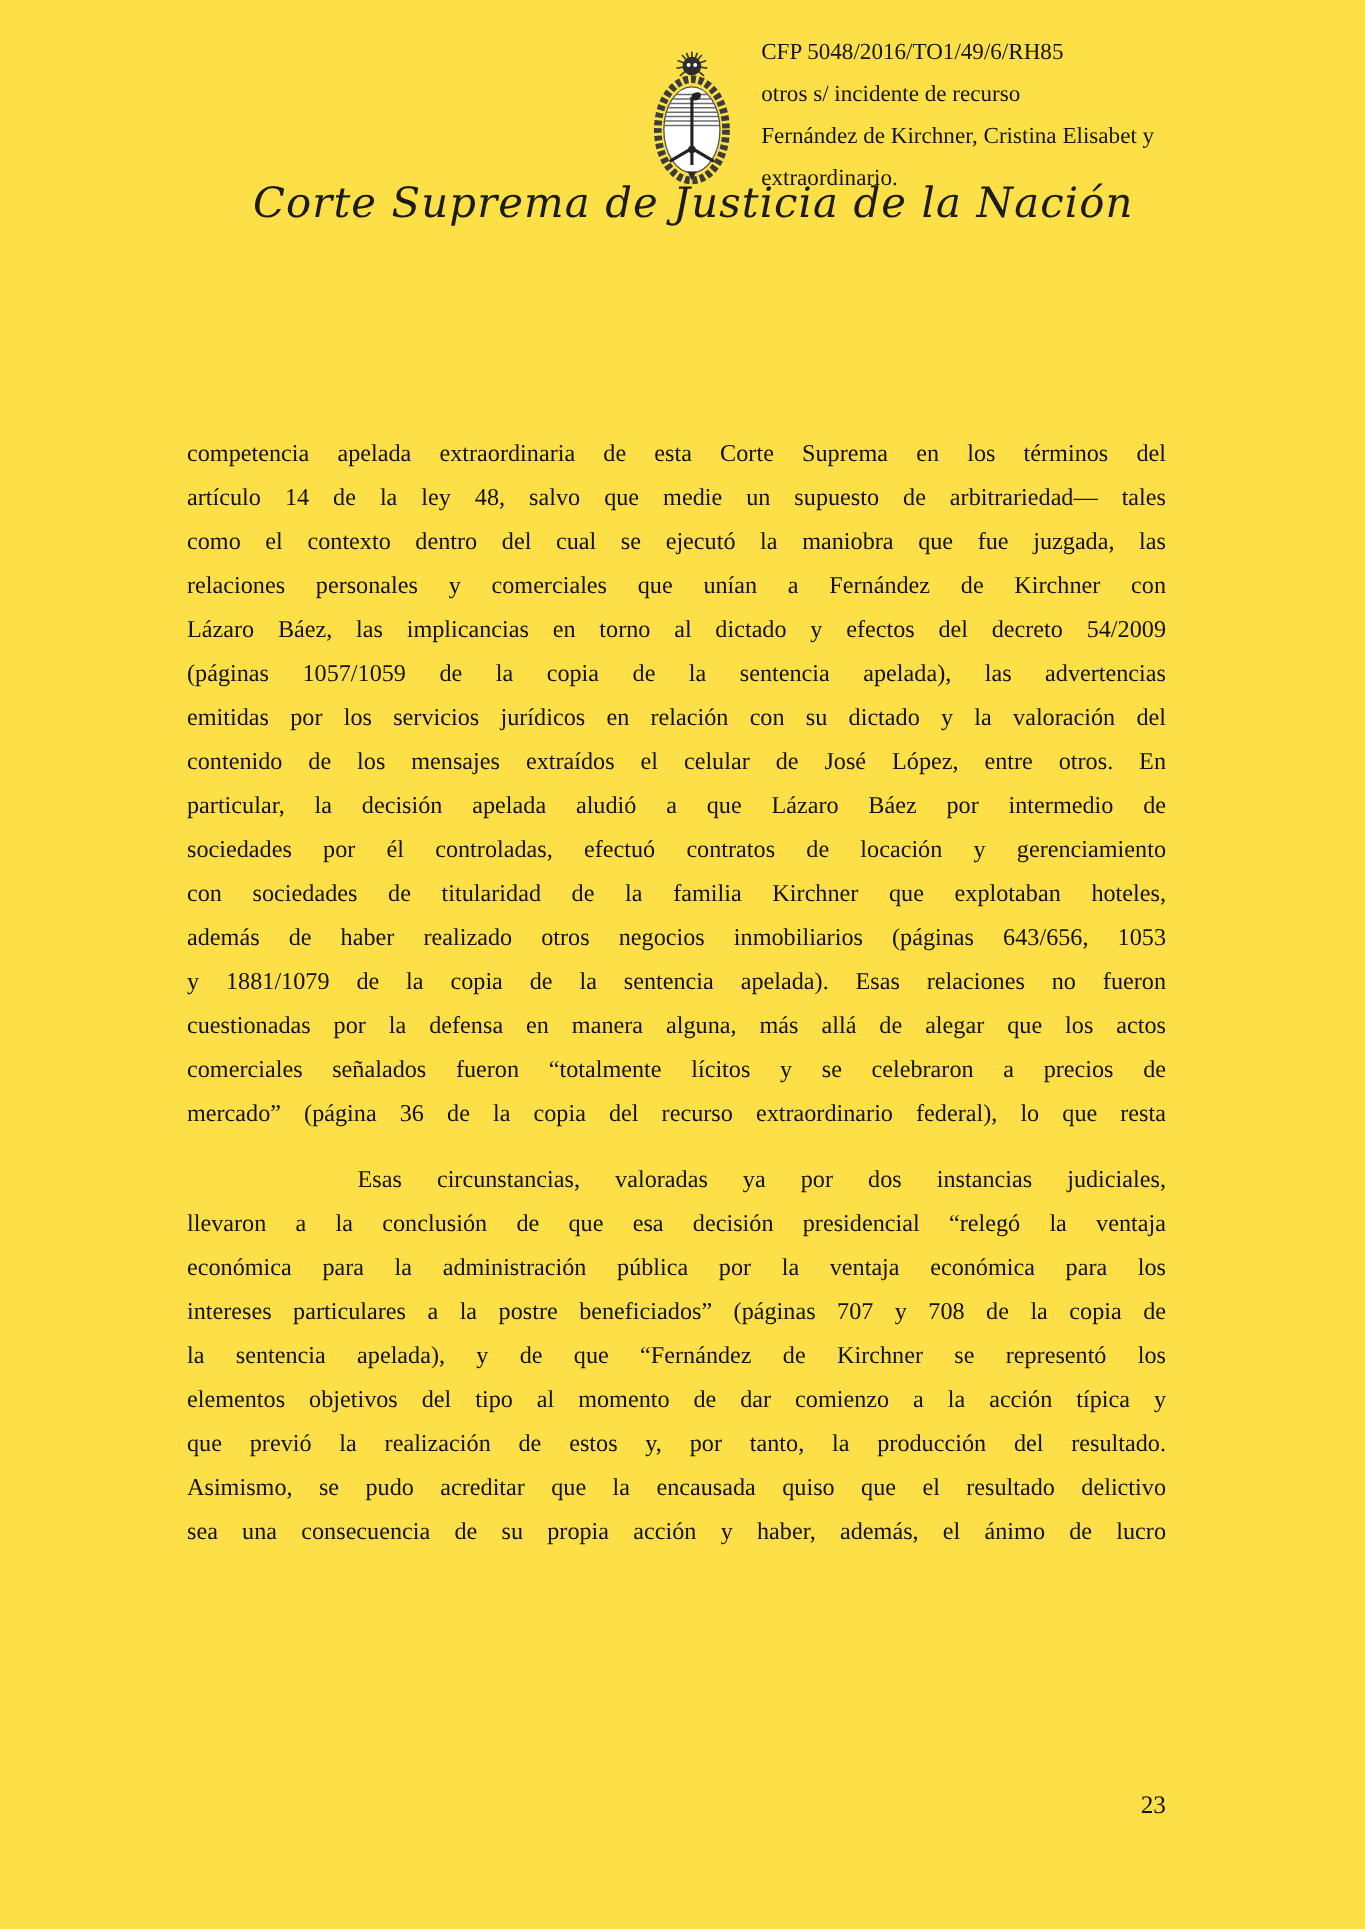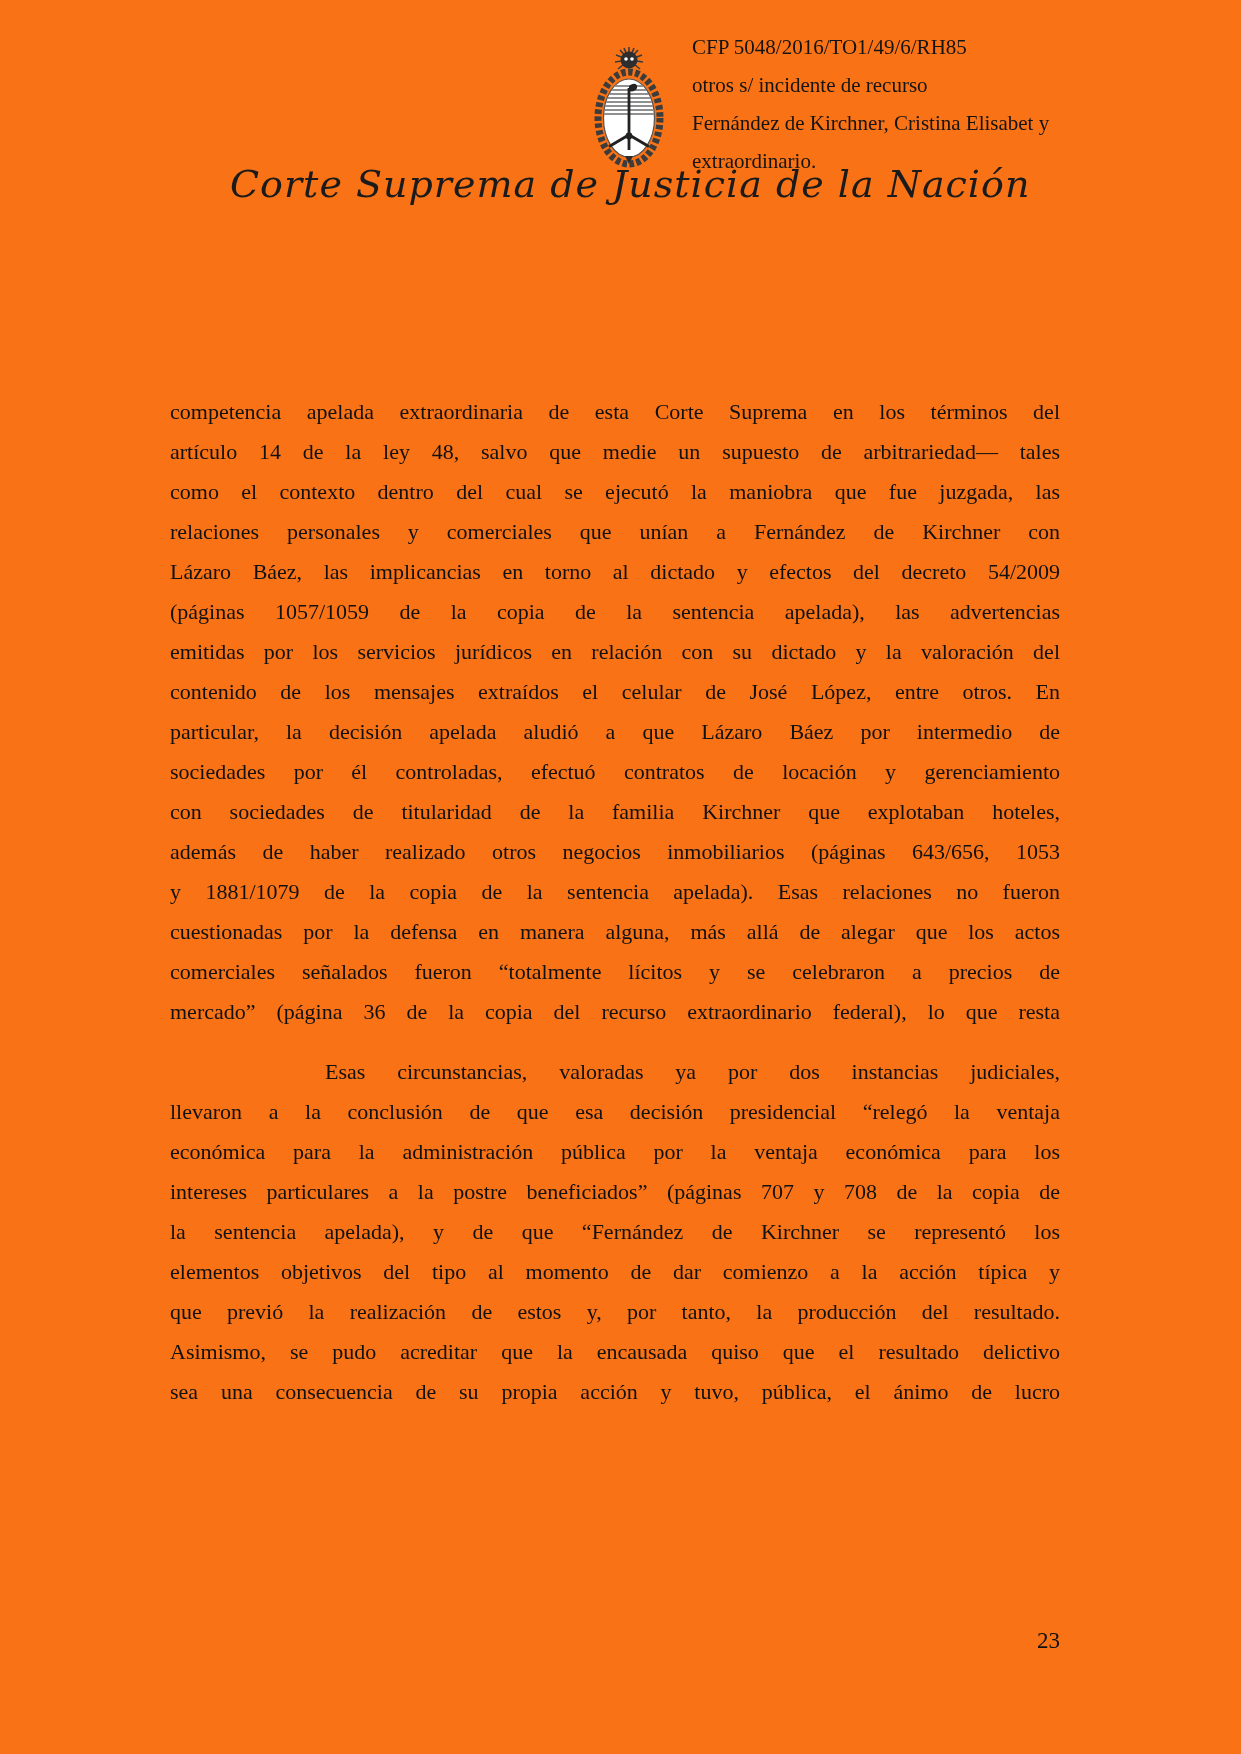--- a/index.html
+++ b/index.html
@@ -1,20 +1,20 @@
 <!DOCTYPE html>
 <html lang="es"><head>
 <meta charset="utf-8">
 <style>
   html,body{margin:0;padding:0;background:#ffffff;}
   .page{
     position:relative;
     width:1241px;
     height:1754px;
-    background:#f97316;
+    background:#fde047;
     color:#141414;
     font-family:"Liberation Serif", serif;
     overflow:hidden;
   }
   
   .crest{
     position:absolute;
     left:588px; top:46px;
     width:82px; height:128px;
   }
@@ -156,19 +156,19 @@
       </div>
       <div class="paragraph">
         <div class="line indent">Esas circunstancias, valoradas ya por dos instancias judiciales,</div>
         <div class="line">llevaron a la conclusión de que esa decisión presidencial “relegó la ventaja</div>
         <div class="line">económica para la administración pública por la ventaja económica para los</div>
         <div class="line">intereses particulares a la postre beneficiados” (páginas 707 y 708 de la copia de</div>
         <div class="line">la sentencia apelada), y de que “Fernández de Kirchner se representó los</div>
         <div class="line">elementos objetivos del tipo al momento de dar comienzo a la acción típica y</div>
         <div class="line">que previó la realización de estos y, por tanto, la producción del resultado.</div>
         <div class="line">Asimismo, se pudo acreditar que la encausada quiso que el resultado delictivo</div>
-        <div class="line">sea una consecuencia de su propia acción y tuvo, pública, el ánimo de lucro</div>
+        <div class="line">sea una consecuencia de su propia acción y haber, además, el ánimo de lucro</div>
       </div>
     </div>
 
   <div class="page-number">23</div>
 
 </div>
 
 </body></html>

